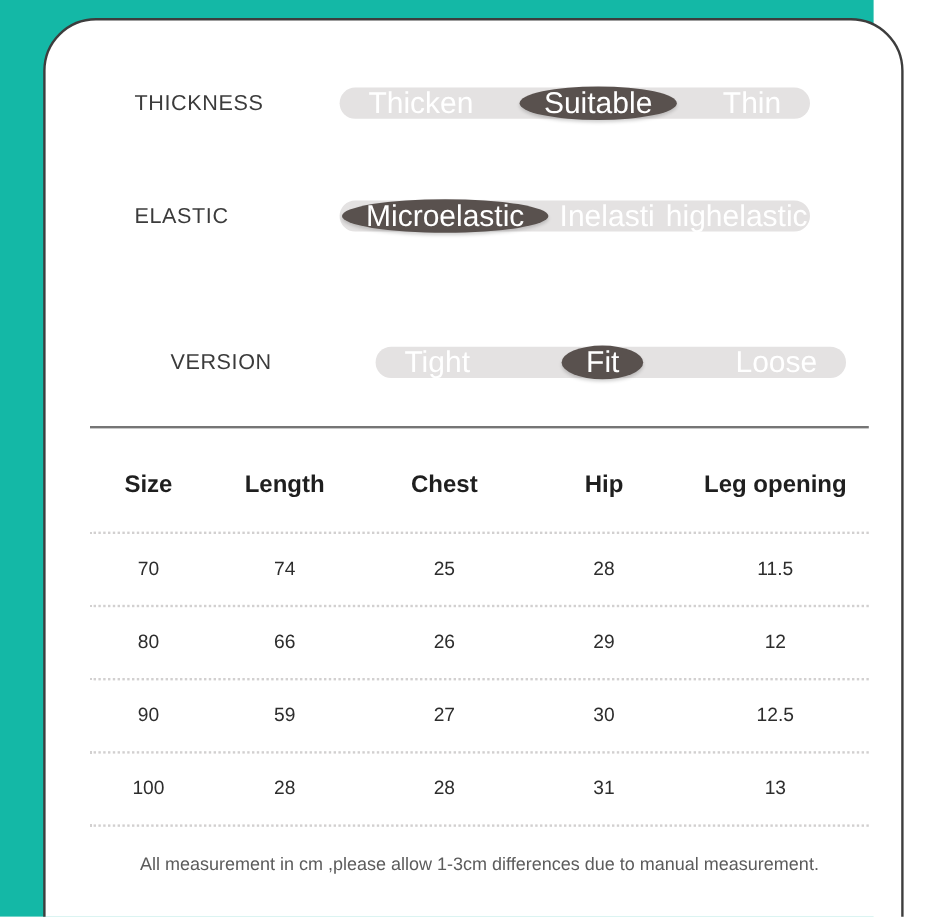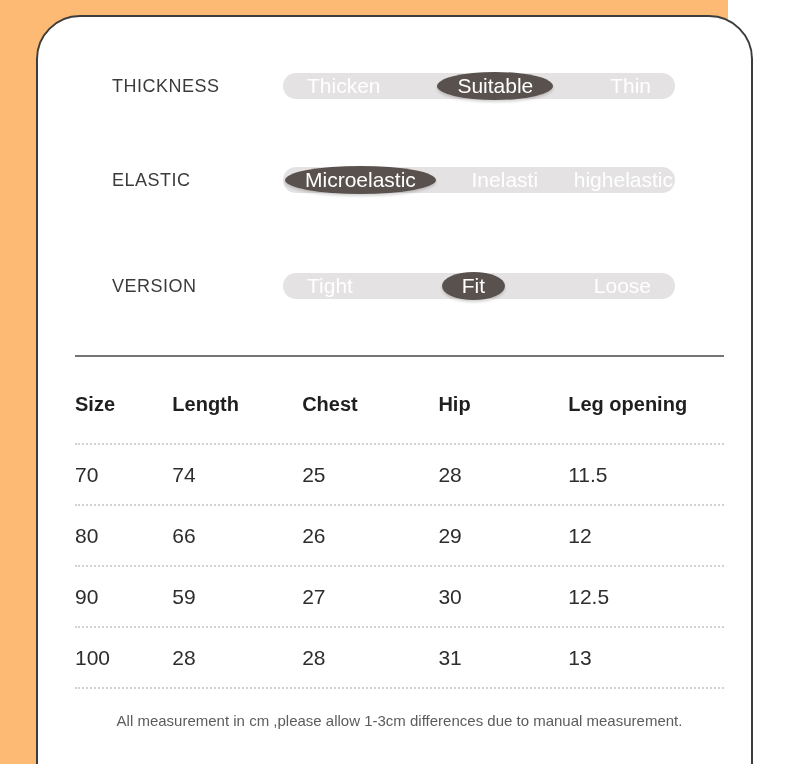--- a/index.html
+++ b/index.html
@@ -1,48 +1,48 @@
 <!DOCTYPE html>
 <html><head>
 <meta charset="utf-8">
 <style>
   * { margin:0; padding:0; box-sizing:border-box; }
   html,body { width:790px; height:764px; background:#ffffff; overflow:hidden;
               font-family:"Liberation Sans", sans-serif; }
-  .stage { position:relative; width:728px; height:764px; background:#fdba74; }
+  .stage { position:relative; width:728px; height:764px; background:#14b8a6; }
 
   
   .card { position:absolute; left:36px; top:15px; width:717px; height:800px;
           border:2px solid #3d3d3d; border-radius:44px; background:#fff; }
 
   
   .attr-row { position:absolute; left:0; width:100%; height:28px; }
   .attr-row.r0 { top:55px; }
   .attr-row.r1 { top:149px; }
-  .attr-row.r2 { top:255px; }
+  .attr-row.r2 { top:271px;margin-left:30px; }
   .attr-label { position:absolute; left:74px; top:50%; transform:translateY(-50%);
                 font-size:18px; letter-spacing:0.5px; color:#3b3b3b; white-space:nowrap; }
   .pill { position:absolute; left:245px; top:1px; width:392px; height:26px;
           background:#e4e2e2; border-radius:14px; display:flex; align-items:center;
           justify-content:space-between; padding:0 24px; }
   .pill.flush { padding:0 2px; }
-  .opt { color:#ffffff; font-size:21px; line-height:26px; white-space:nowrap;
+  .opt { color:#ffffff; font-size:25px; line-height:26px; white-space:nowrap;
          cursor:default; }
   .opt.selected { background:#59514e; color:#ffffff; border-radius:50%;
                   height:28px; line-height:28px; padding:0 20px;
                   box-shadow:0 2px 3px rgba(0,0,0,0.18); }
 
   
   .size-table { position:absolute; left:37px; top:338px; width:649px; }
   .t-row { display:flex; align-items:center; }
   .t-head { height:88px; border-top:2px solid #757575; padding-top:8px; }
   .t-head .cell { font-weight:bold; font-size:20px; color:#1f1f1f; }
   .t-data { height:61px; border-top:2px dotted #d2d0d0; }
-  .t-data .cell { font-size:21px; color:#2d2d2d; }
-  .cell { }
+  .t-data .cell { font-size:16px; color:#2d2d2d; }
+  .cell { text-align:center; }
   .c0 { width:15%; } .c1 { width:20%; } .c2 { width:21%; } .c3 { width:20%; } .c4 { width:24%; }
 
   .footnote-wrap { border-top:2px dotted #d2d0d0; padding:23px 0 18px 0; text-align:center; }
   .footnote { font-size:15px; color:#5c5c5c; }
 </style>
 </head>
 <body>
 
 <div class="stage">
   <div class="card">

